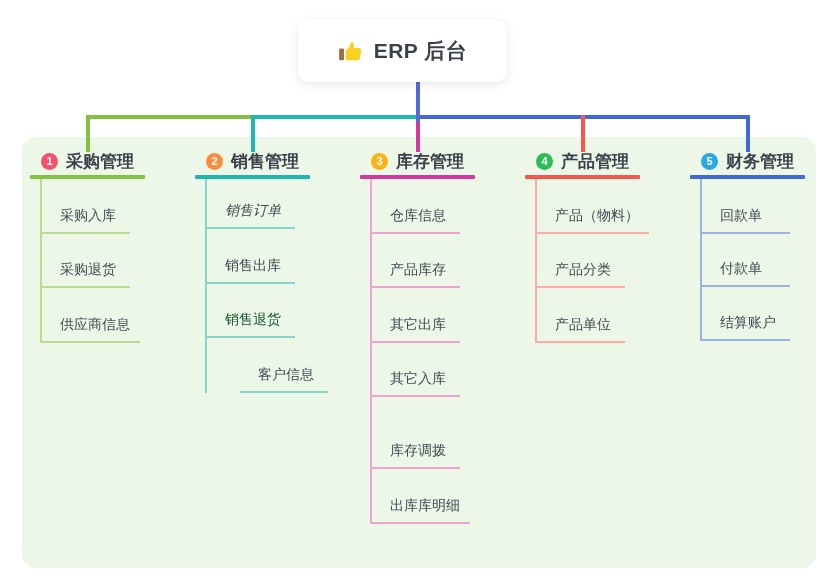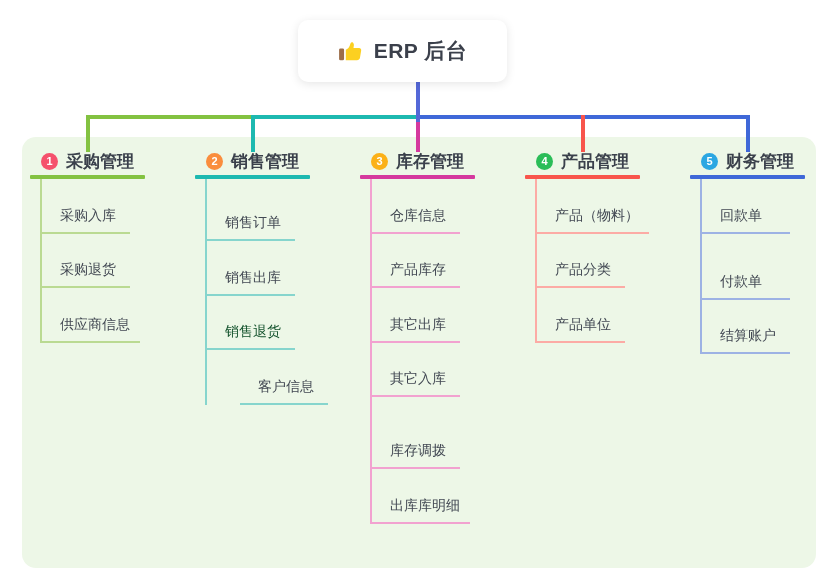--- a/index.html
+++ b/index.html
@@ -85,21 +85,21 @@
           </div>
         </div>
       </div>
       <div class="branch" style="left: 195px;">
         <div class="branch-head">
           <span class="badge" style="background: rgb(250, 141, 61);">2</span>
           <span class="branch-label" style="color: rgb(58, 64, 75);">销售管理</span>
         </div>
         <div class="branch-underline" style="background: rgb(29, 185, 176);"></div>
         <div class="children" style="border-left-color: rgb(134, 213, 205);">
-          <div class="child" style="height: 62px;">
+          <div class="child" style="height: 50px; font-style: italic;">
             <span style="border-bottom-color: rgb(134, 213, 205); color: rgb(66, 72, 83);">销售订单</span>
           </div>
           <div class="child" style="height: 54.5px;">
             <span style="border-bottom-color: rgb(134, 213, 205); color: rgb(66, 72, 83);">销售出库</span>
           </div>
           <div class="child" style="height: 54.5px;">
             <span style="border-bottom-color: rgb(134, 213, 205); color: #14532d;">销售退货</span>
           </div>
           <div class="child" style="height: 54.5px; margin-left: 33px;">
             <span style="border-bottom-color: rgb(134, 213, 205); color: rgb(66, 72, 83);">客户信息</span>
@@ -154,21 +154,21 @@
       <div class="branch" style="left: 690px;">
         <div class="branch-head">
           <span class="badge" style="background: rgb(43, 167, 226);">5</span>
           <span class="branch-label" style="color: rgb(58, 64, 75);">财务管理</span>
         </div>
         <div class="branch-underline" style="background: rgb(63, 104, 216);"></div>
         <div class="children" style="border-left-color: rgb(157, 178, 228);">
           <div class="child" style="height: 54.5px;">
             <span style="border-bottom-color: rgb(157, 178, 228); color: rgb(66, 72, 83);">回款单</span>
           </div>
-          <div class="child" style="height: 66px;">
+          <div class="child" style="height: 53px;">
             <span style="border-bottom-color: rgb(157, 178, 228); color: rgb(66, 72, 83);">付款单</span>
           </div>
           <div class="child" style="height: 54.5px;">
             <span style="border-bottom-color: rgb(157, 178, 228); color: rgb(66, 72, 83);">结算账户</span>
           </div>
         </div>
       </div>
     </div>
 </div>
 

